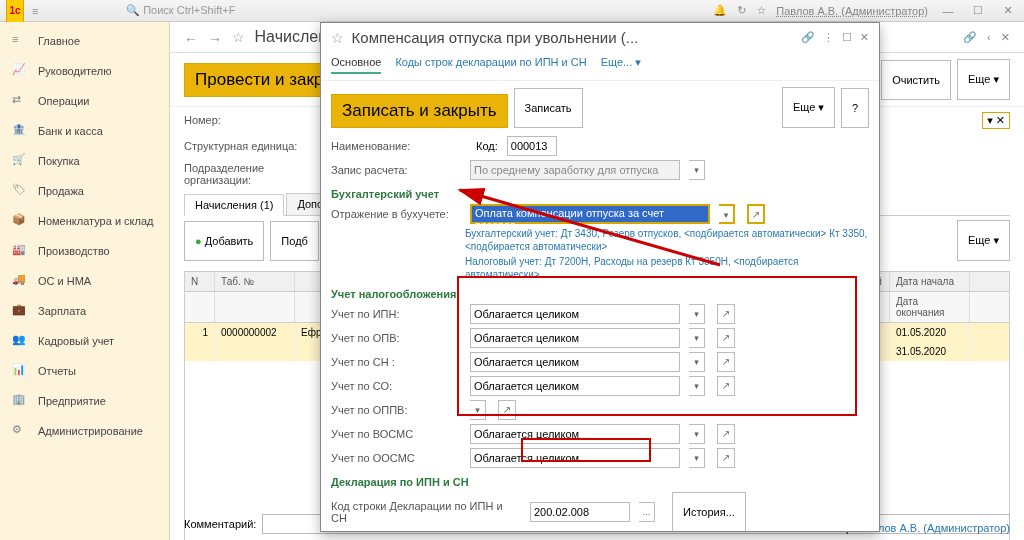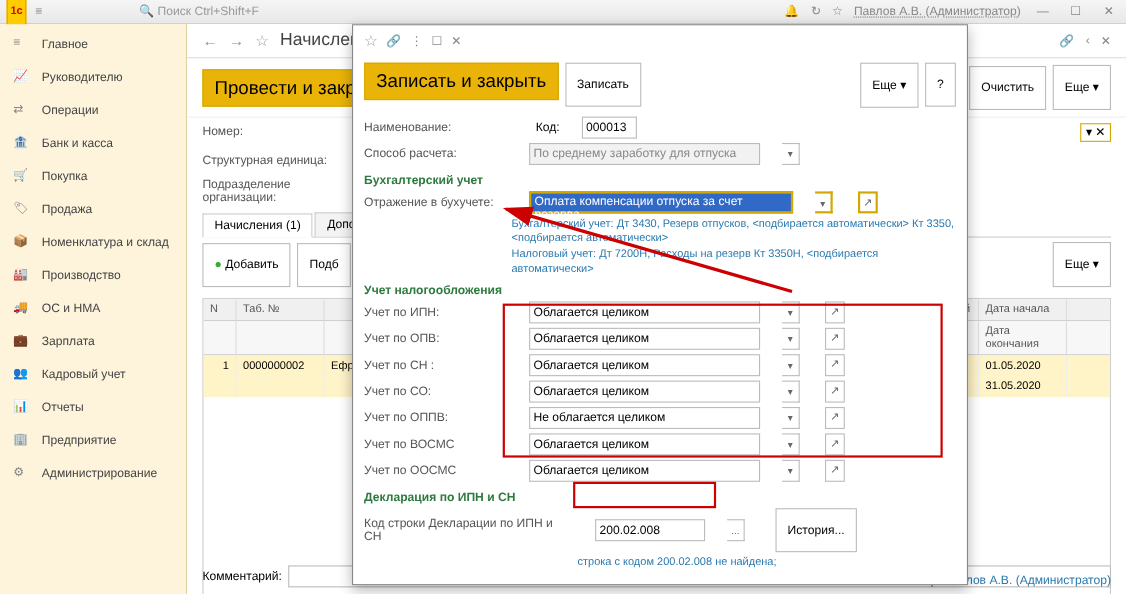--- a/index.html
+++ b/index.html
@@ -37,23 +37,23 @@
 .table-body{display:flex}
 .td{padding:4px 6px;border-right:1px solid #eee;font-size:10px}
 .row-sel{background:#fff3c8}
 .footer-row{position:absolute;bottom:6px;left:14px;right:14px;display:flex;align-items:center;gap:6px}
 .modal{position:absolute;top:22px;left:320px;width:560px;height:510px;background:#fff;border:1px solid #888;box-shadow:0 4px 12px rgba(0,0,0,.3);z-index:100;overflow:hidden}
 .modal-title{display:flex;align-items:center;padding:6px 10px;gap:8px}
 .modal-title-text{font-size:15px;color:#444;flex:1}
 .modal-nav{padding:0 10px 6px;display:flex;gap:14px;border-bottom:1px solid #eee}
 .nav-link{color:#2a7ab0;cursor:pointer;padding:4px 0}
 .nav-link.active{color:#333;border-bottom:2px solid #4a8}
-.modal-toolbar{padding:6px 10px;display:flex;gap:6px;align-items:flex-start}
+.modal-toolbar{padding:6px 10px;display:flex;gap:6px;align-items:flex-end}
 .section-title{color:#2d7a3e;font-weight:bold;padding:6px 10px 2px;font-size:11px}
-.mrow{display:flex;align-items:center;padding:2px 10px;gap:20px}
+.mrow{display:flex;align-items:center;padding:2px 10px;gap:9px}
 .mlabel{width:130px;color:#555;font-size:11px}
 .sel{border:1px solid #bbb;height:20px;padding:1px 3px;background:#fff;font-size:11px}
 .sel-hl{border:2px solid #d4a800;background:#3169c6;color:#fff}
 .help-text{color:#2a7ab0;font-size:10px;padding:1px 10px 1px 144px;line-height:1.3}
 .drop-btn{border:1px solid #bbb;border-left:none;width:16px;height:20px;background:#fff;text-align:center;line-height:18px;color:#666;font-size:9px}
 .open-btn{border:1px solid #bbb;margin-left:3px;width:18px;height:20px;background:#fff;text-align:center;line-height:18px;color:#666;font-size:10px}
 .red-box{position:absolute;border:2px solid #c00;pointer-events:none}
 .arrow{position:absolute;z-index:200;pointer-events:none}
 .more-dots{color:#2a7ab0}
 .author{position:absolute;bottom:6px;right:14px;font-size:11px}
@@ -221,39 +221,45 @@
       <span>Комментарий:</span>
       <input class="input" style="flex: 1 1 0%;">
     </div>
     <div class="author"><span>Автор:</span> <a>Павлов А.В. (Администратор)</a></div>
   </div>
 </div>
 
 <div class="modal">
   <div class="modal-title">
     <span class="star">☆</span>
+    <span class="modal-title-text">Компенсация отпуска при увольнении (...</span>
     <span style="color:#888">🔗</span>
     <span style="color:#888">⋮</span>
     <span style="color:#888">☐</span>
     <span style="color:#888">✕</span>
+  </div>
+  <div class="modal-nav">
+    <span class="nav-link active">Основное</span>
+    <span class="nav-link">Коды строк декларации по ИПН и СН</span>
+    <span class="nav-link more-dots"><span>Еще...</span> ▾</span>
   </div>
   <div class="modal-toolbar">
     <button class="btn-yellow">Записать и закрыть</button>
     <button class="btn">Записать</button>
     <span style="flex:1"></span>
     <button class="btn"><span>Еще</span> ▾</button>
     <button class="btn">?</button>
   </div>
   <div class="mrow">
     <span class="mlabel">Наименование:</span>
     <span style="margin-left:6px">Код:</span>
     <input class="sel" style="width: 50px;" value="000013">
   </div>
   <div class="mrow">
-    <span class="mlabel">Способ расчета:</span>
+    <span class="mlabel">Запис расчета:</span>
     <input class="sel" style="width: 210px; background: rgb(242, 242, 242); color: rgb(136, 136, 136);" readonly="" value="По среднему заработку для отпуска">
     <span class="drop-btn">▾</span>
   </div>
   <div class="section-title">Бухгалтерский учет</div>
   <div class="mrow">
     <span class="mlabel">Отражение в бухучете:</span>
     <span class="sel sel-hl" style="width:240px">Оплата компенсации отпуска за счет резерва</span>
     <span class="drop-btn" style="border:2px solid #d4a800;border-left:none">▾</span>
     <span class="open-btn" style="border:2px solid #d4a800">↗</span>
   </div>
@@ -281,21 +287,20 @@
         <span class="open-btn">↗</span>
       </div>
       <div class="mrow">
         <span class="mlabel">Учет по СО:</span>
         <input class="sel" style="width: 210px;" value="Облагается целиком">
         <span class="drop-btn">▾</span>
         <span class="open-btn">↗</span>
       </div>
       <div class="mrow">
         <span class="mlabel">Учет по ОППВ:</span>
-        <input class="sel" style="width: 210px;" value="Не облагается целиком">
         <span class="drop-btn">▾</span>
         <span class="open-btn">↗</span>
       </div>
       <div class="mrow">
         <span class="mlabel">Учет по ВОСМС</span>
         <input class="sel" style="width: 210px;" value="Облагается целиком">
         <span class="drop-btn">▾</span>
         <span class="open-btn">↗</span>
       </div>
       <div class="mrow">

